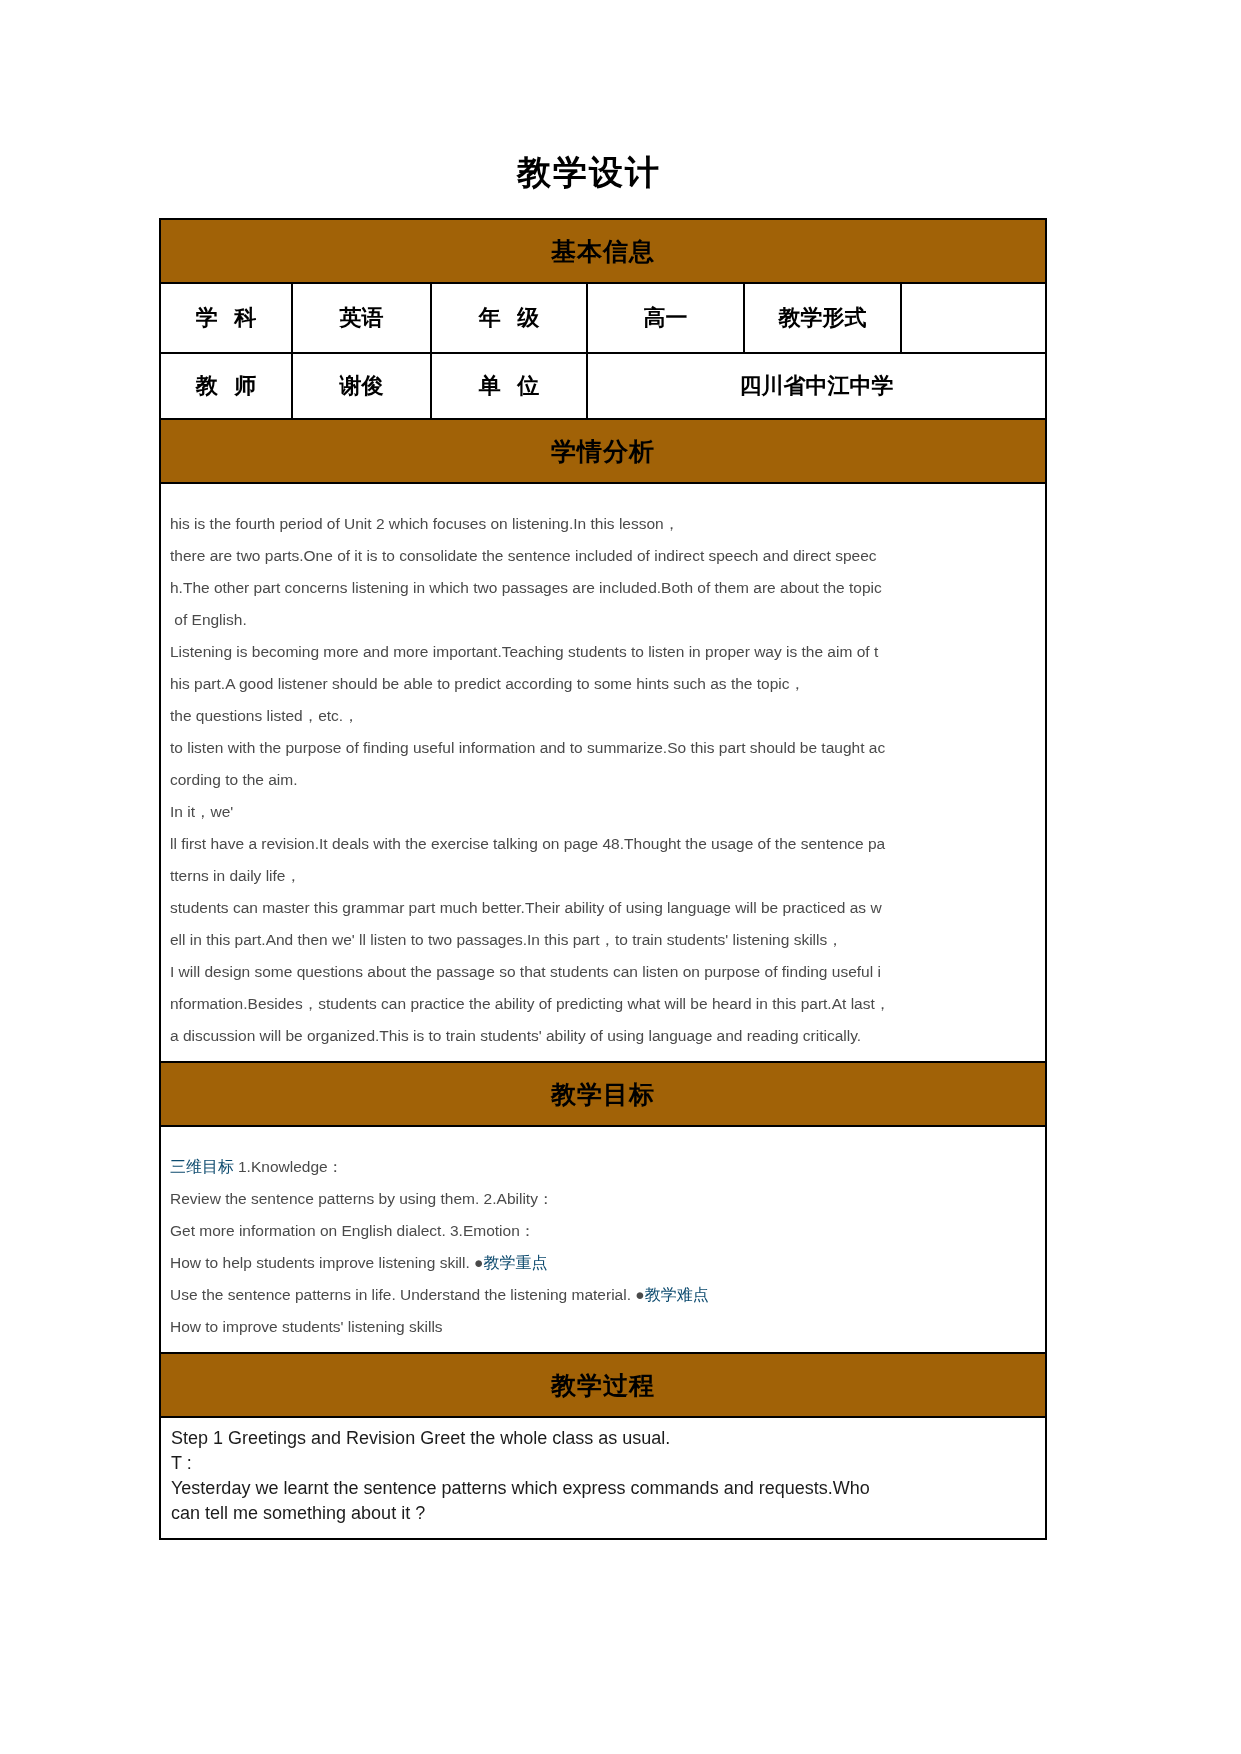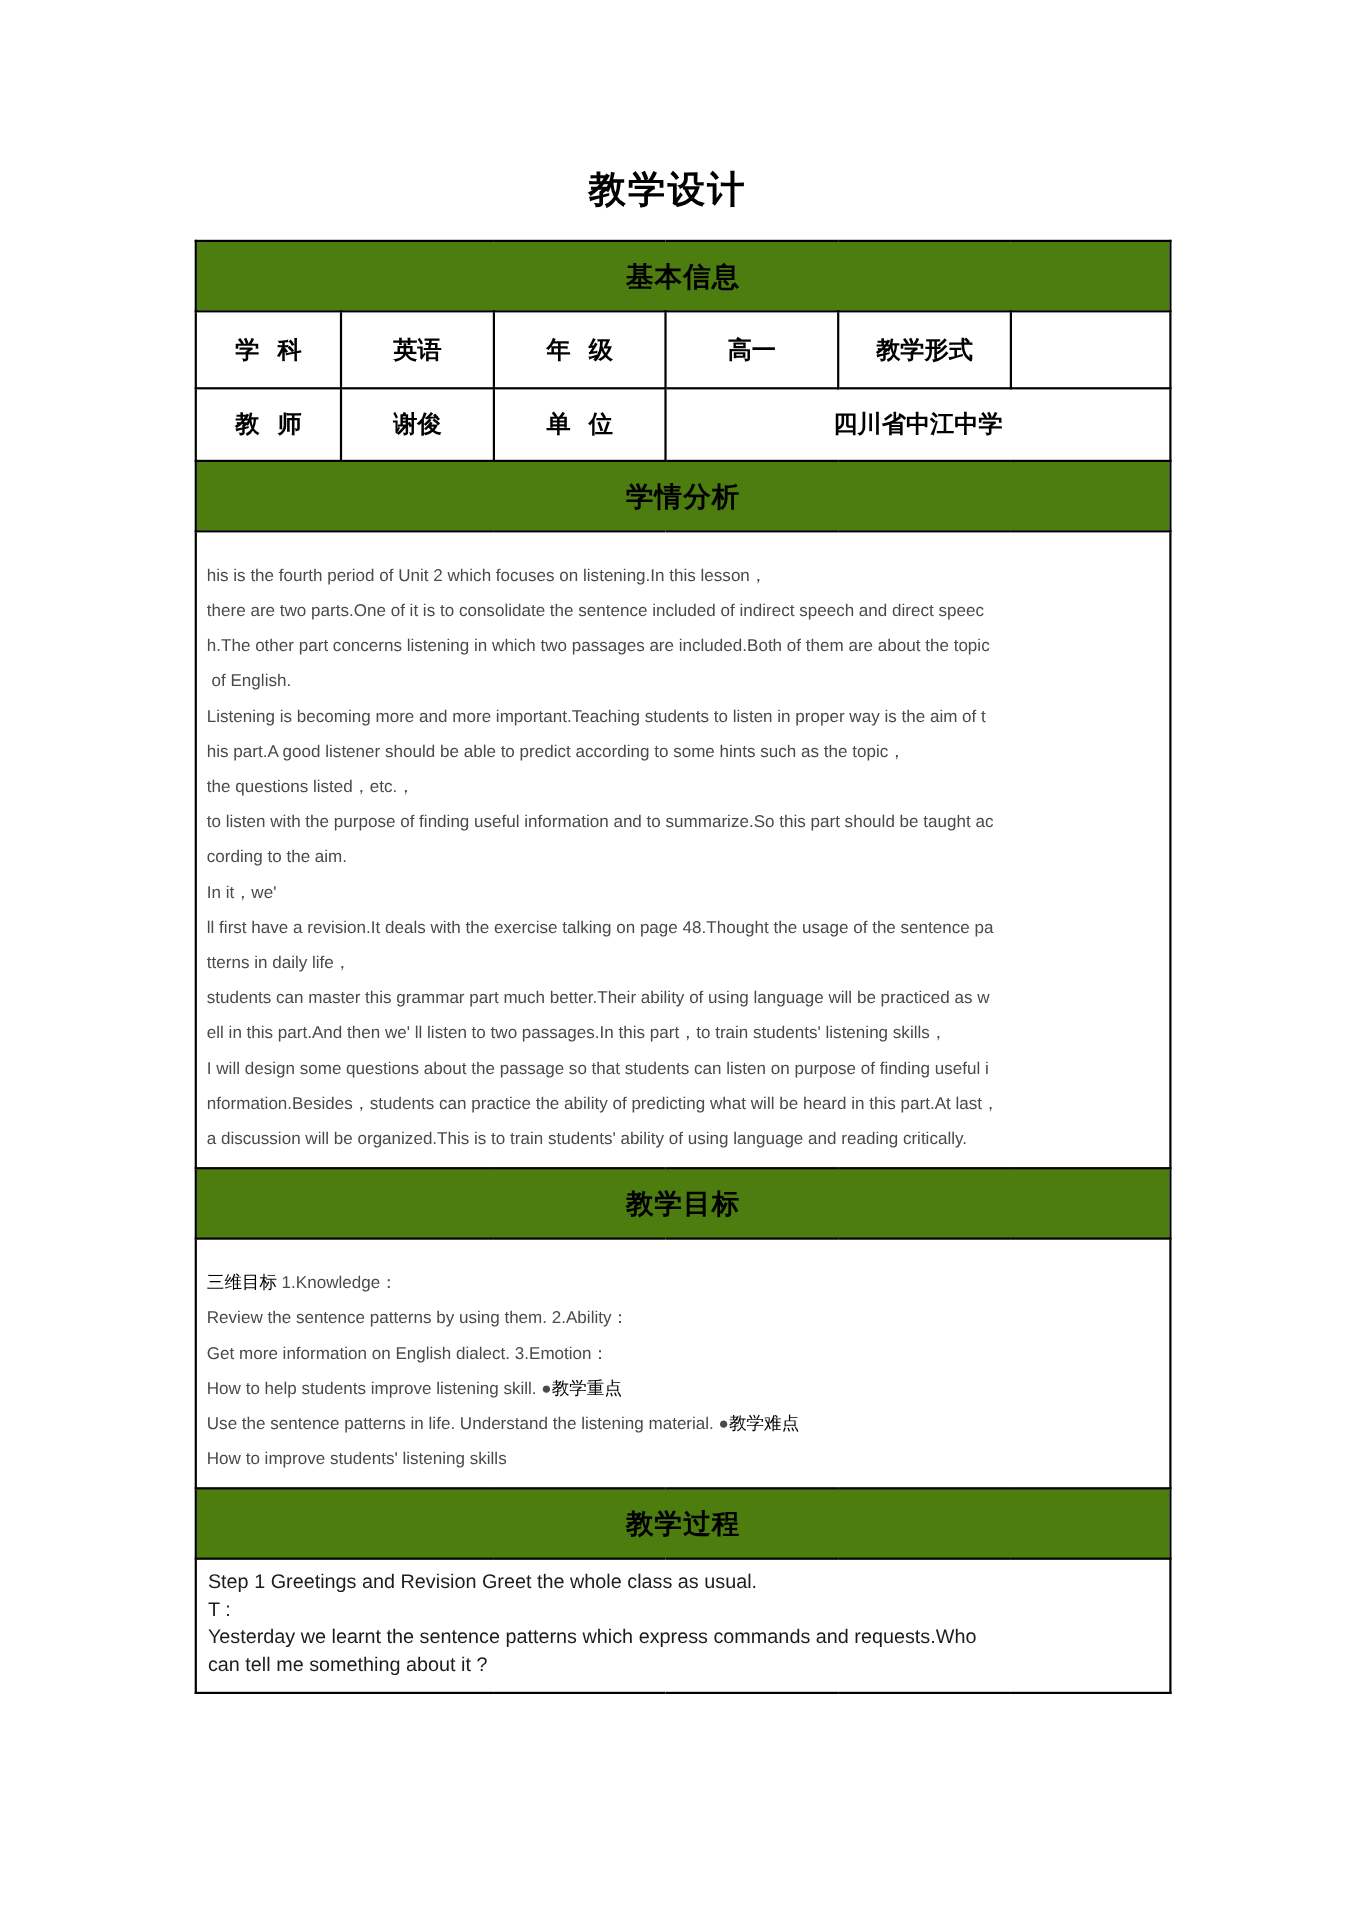--- a/index.html
+++ b/index.html
@@ -7,21 +7,21 @@
   .page {
     position: relative;
     width: 1241px;
     height: 1754px;
     background: #ffffff;
     overflow: hidden;
     font-family: "Liberation Sans", sans-serif;
   }
   .content {
     position: absolute;
-    left: 177px;
+    left: 159px;
     top: 150px;
     width: 860px;
   }
   .doc-title {
     text-align: center;
     font-family: "Liberation Serif", "DejaVu Serif", serif;
     font-weight: bold;
     font-size: 34px;
     color: #000000;
     letter-spacing: 2px;
@@ -31,21 +31,21 @@
     border-collapse: collapse;
     table-layout: fixed;
     width: 886px;
   }
   table.doc-table td {
     border: 2px solid #000000;
     vertical-align: middle;
     overflow: hidden;
   }
   .section-header {
-    background: #4d7c0f;
+    background: #a16207;
     text-align: center;
     font-family: "Liberation Serif", "DejaVu Serif", serif;
     font-weight: bold;
     font-size: 25px;
     color: #000000;
     height: 64px;
     letter-spacing: 1px;
   }
   .label-cell, .value-cell {
     text-align: center;
@@ -79,21 +79,21 @@
   }
   .body-line {
     font-family: "Liberation Sans", sans-serif;
     font-size: 15.5px;
     color: #4a4a4a;
     line-height: 32px;
     white-space: pre-wrap;
   }
   .muted {
     font-family: "Liberation Serif", "DejaVu Serif", serif;
-    color: #000000;
+    color: #0c4a6e;
     font-size: 16px;
   }
   .process-cell { padding: 8px 24px 12px 10px; vertical-align: top; }
   .process-line {
     font-family: "Liberation Sans", sans-serif;
     font-size: 18px;
     color: #1c1c1c;
     line-height: 25px;
     white-space: pre-wrap;
   }

